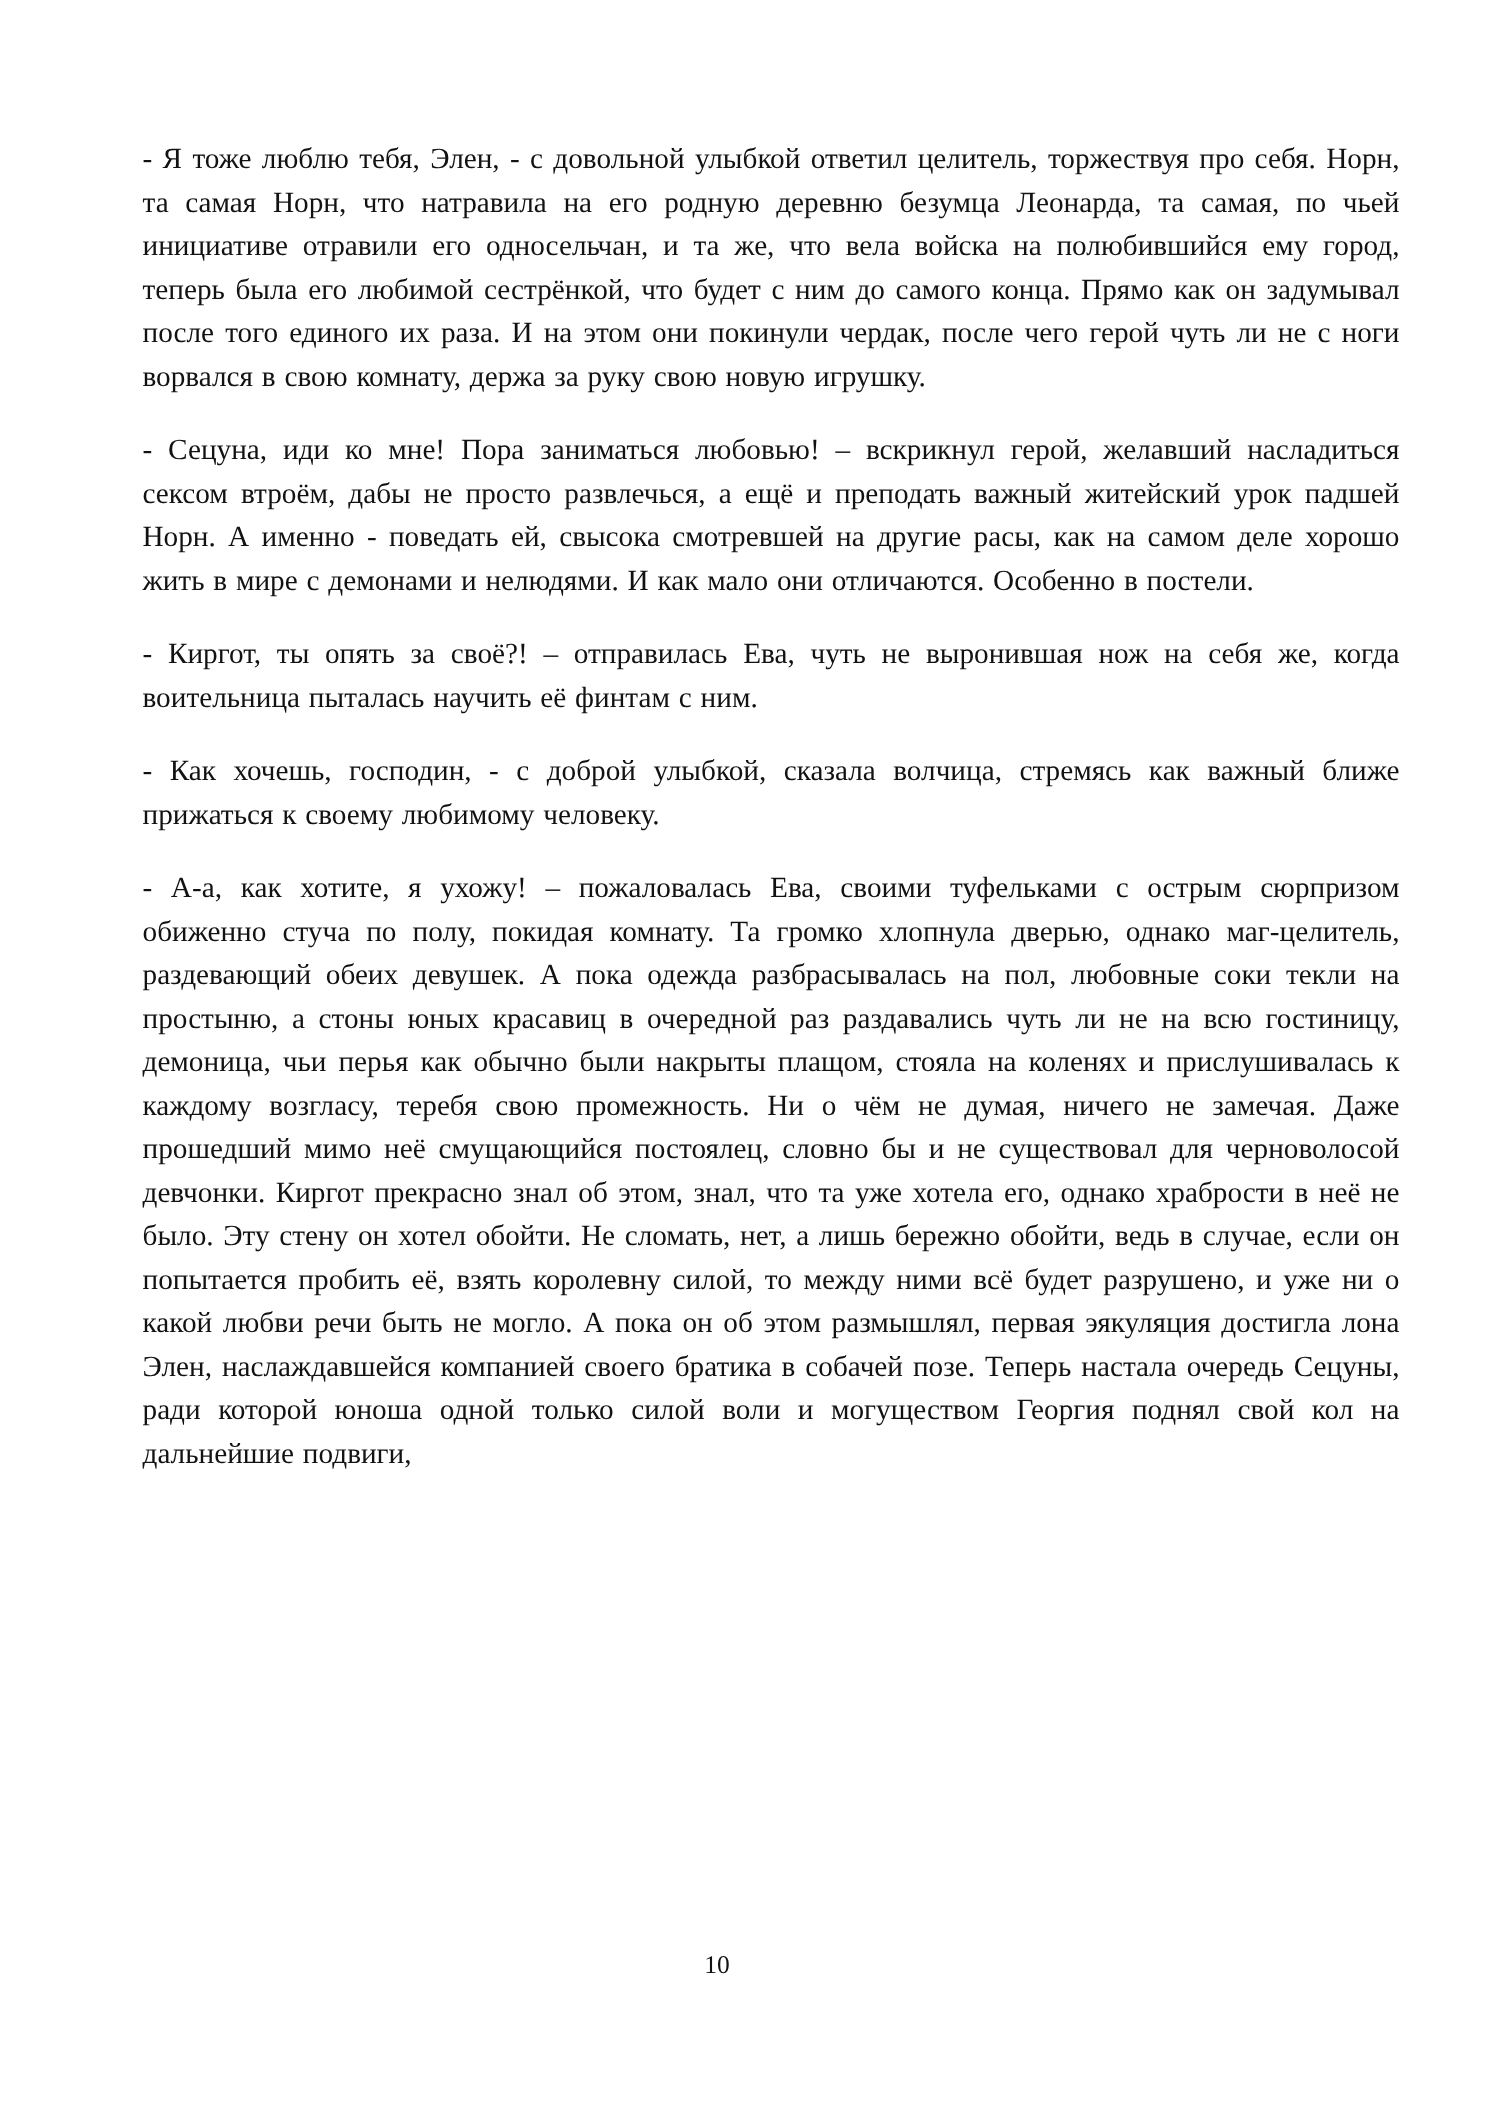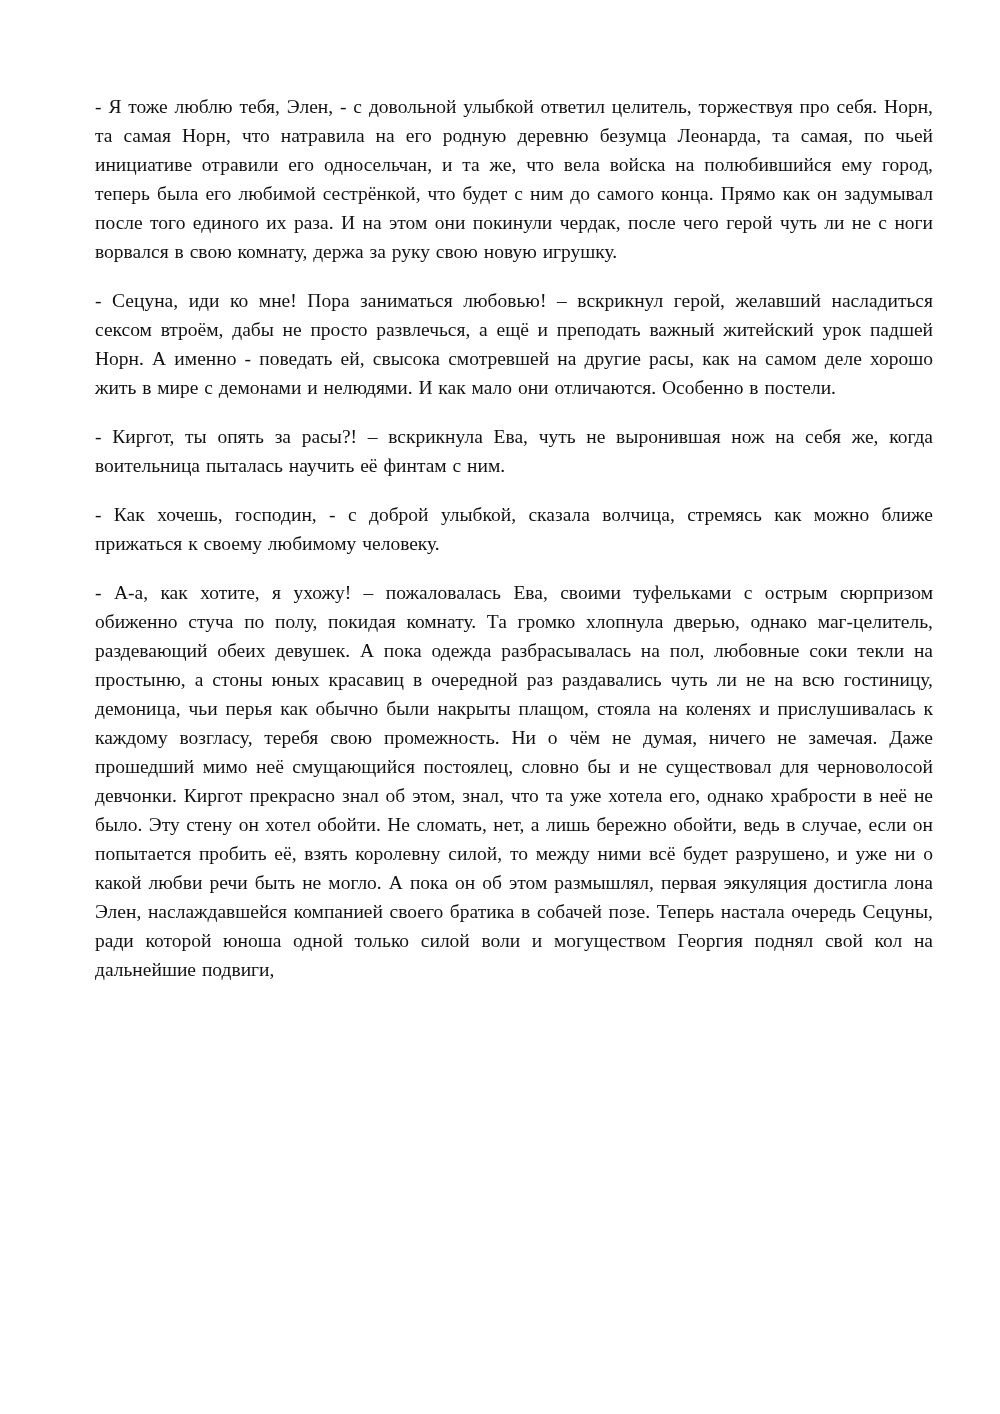--- a/index.html
+++ b/index.html
@@ -43,17 +43,18 @@
     color: #121212;
   }
 </style>
 </head>
 <body>
 
 <div class="page">
   <div class="page-text">
     <p>- Я тоже люблю тебя, Элен, - с довольной улыбкой ответил целитель, торжествуя про себя. Норн, та самая Норн, что натравила на его родную деревню безумца Леонарда, та самая, по чьей инициативе отравили его односельчан, и та же, что вела войска на полюбившийся ему город, теперь была его любимой сестрёнкой, что будет с ним до самого конца. Прямо как он задумывал после того единого их раза. И на этом они покинули чердак, после чего герой чуть ли не с ноги ворвался в свою комнату, держа за руку свою новую игрушку.</p>
     <p>- Сецуна, иди ко мне! Пора заниматься любовью! – вскрикнул герой, желавший насладиться сексом втроём, дабы не просто развлечься, а ещё и преподать важный житейский урок падшей Норн. А именно - поведать ей, свысока смотревшей на другие расы, как на самом деле хорошо жить в мире с демонами и нелюдями. И как мало они отличаются. Особенно в постели.</p>
-    <p>- Киргот, ты опять за расы?! – вскрикнула Ева, чуть не выронившая нож на себя же, когда воительница пыталась научить её финтам с ним.</p>
-    <p>- Как хочешь, господин, - с доброй улыбкой, сказала волчица, стремясь как можно ближе прижаться к своему любимому человеку.</p>
+    <p>- Киргот, ты опять за своё?! – отправилась Ева, чуть не выронившая нож на себя же, когда воительница пыталась научить её финтам с ним.</p>
+    <p>- Как хочешь, господин, - с доброй улыбкой, сказала волчица, стремясь как важный ближе прижаться к своему любимому человеку.</p>
     <p>- А-а, как хотите, я ухожу! – пожаловалась Ева, своими туфельками с острым сюрпризом обиженно стуча по полу, покидая комнату. Та громко хлопнула дверью, однако маг-целитель, раздевающий обеих девушек. А пока одежда разбрасывалась на пол, любовные соки текли на простыню, а стоны юных красавиц в очередной раз раздавались чуть ли не на всю гостиницу, демоница, чьи перья как обычно были накрыты плащом, стояла на коленях и прислушивалась к каждому возгласу, теребя свою промежность. Ни о чём не думая, ничего не замечая. Даже прошедший мимо неё смущающийся постоялец, словно бы и не существовал для черноволосой девчонки. Киргот прекрасно знал об этом, знал, что та уже хотела его, однако храбрости в неё не было. Эту стену он хотел обойти. Не сломать, нет, а лишь бережно обойти, ведь в случае, если он попытается пробить её, взять королевну силой, то между ними всё будет разрушено, и уже ни о какой любви речи быть не могло. А пока он об этом размышлял, первая эякуляция достигла лона Элен, наслаждавшейся компанией своего братика в собачей позе. Теперь настала очередь Сецуны, ради которой юноша одной только силой воли и могуществом Георгия поднял свой кол на дальнейшие подвиги,</p>
   </div>
+  <div class="page-number">10</div>
 </div>
 
 </body></html>

